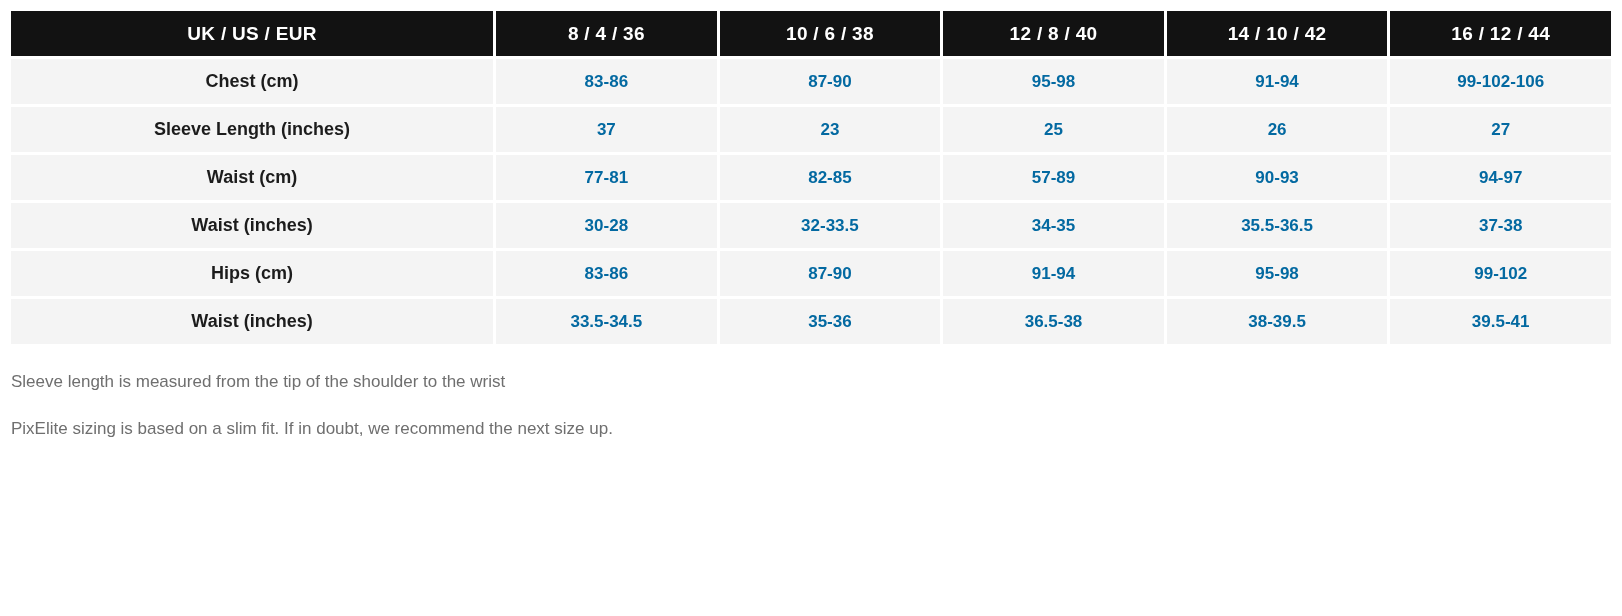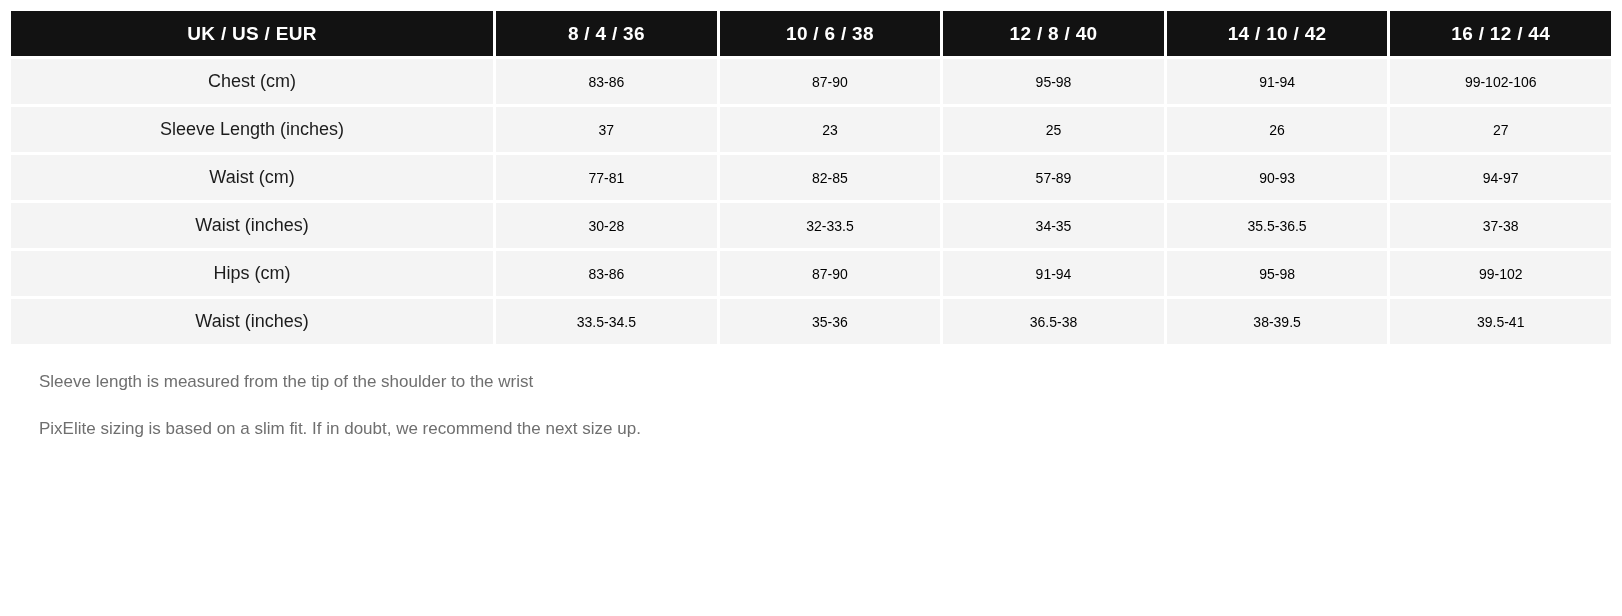--- a/index.html
+++ b/index.html
@@ -52,42 +52,41 @@
     height: 45px;
   }
 
   .size-table tbody td {
     background: #f4f4f4;
   }
 
   .size-table tbody td.row-label {
     color: #1c1c1c;
     font-size: 18px;
-    font-weight: 400;
+    font-weight: 700;
   }
 
   .size-table tbody td.row-value {
-    color: #000000;
-    font-size: 14px;
-    font-weight: 400;
+    color: #0369a1;
+    font-size: 17px;
+    font-weight: 700;
   }
 
   
   .notes {
     margin-top: 26px;
     padding-left: 3px;
   }
   .note {
     color: #6f6f6f;
     font-size: 17px;
     font-weight: 400;
     line-height: 1;
     margin-bottom: 30px;
     white-space: nowrap;
-    margin-left: 28px;
   }
   .note:last-child { margin-bottom: 0; }
 </style>
 </head>
 <body>
 
 <div class="page">
 
   <table class="size-table">
     <colgroup>

